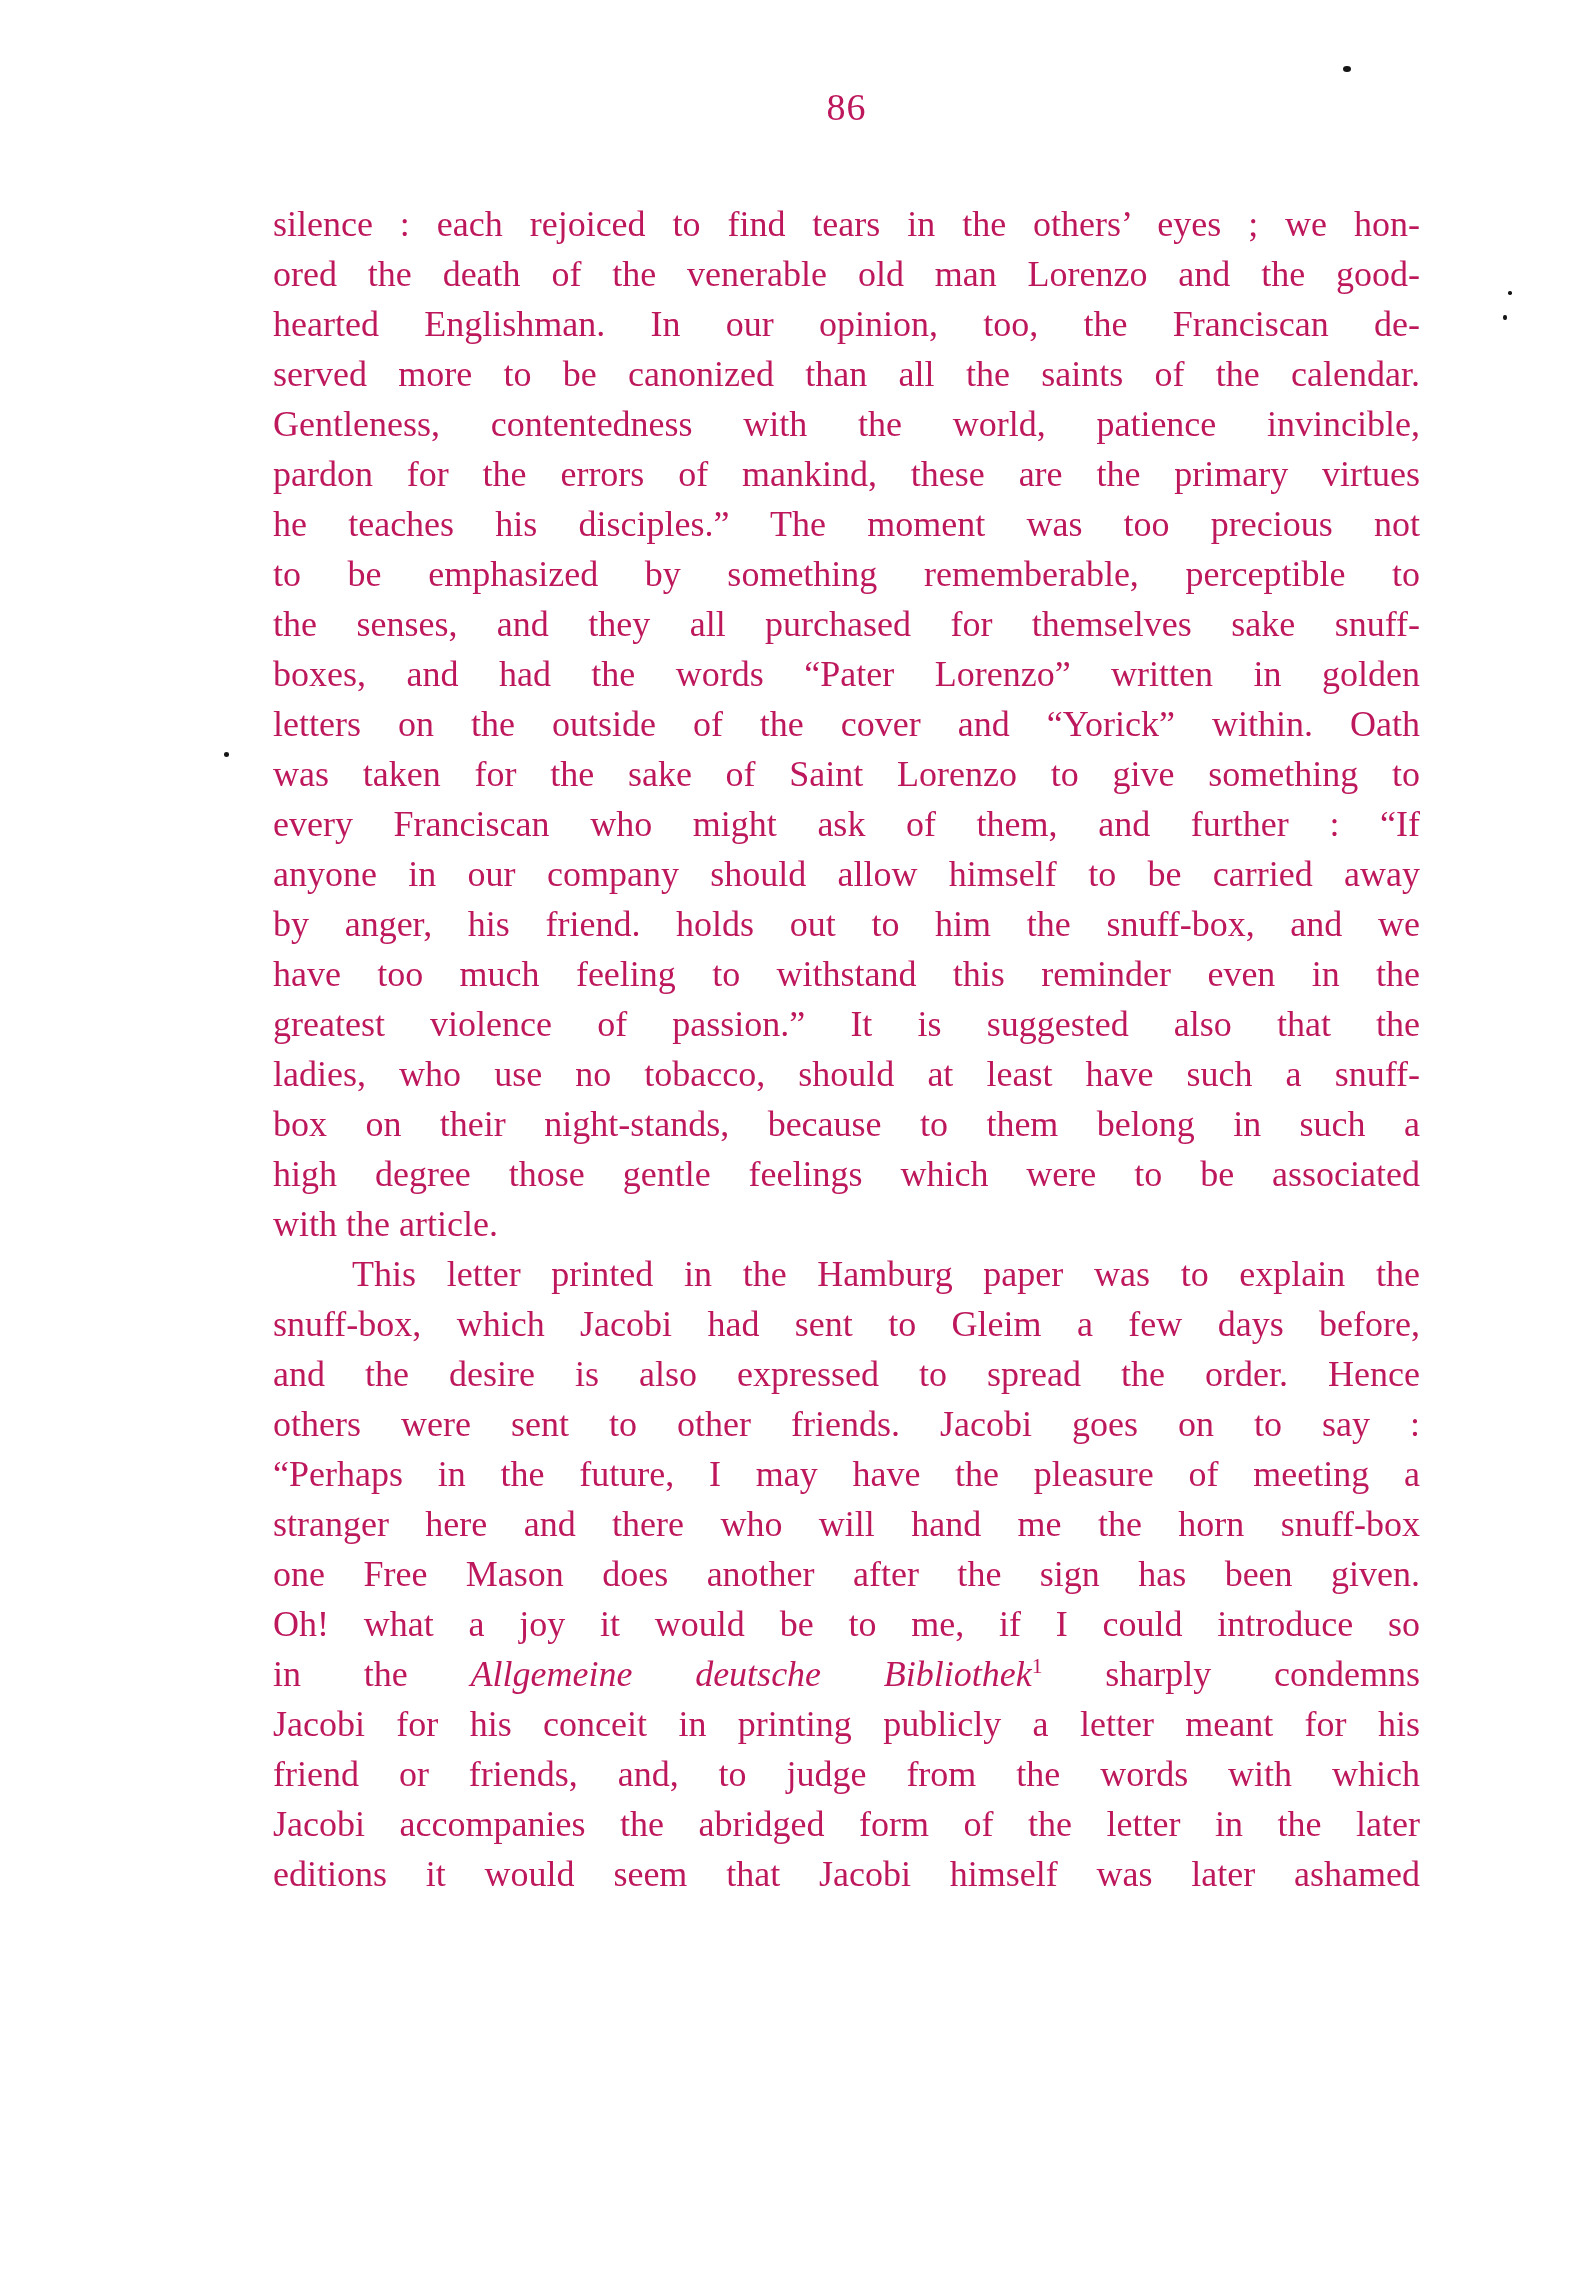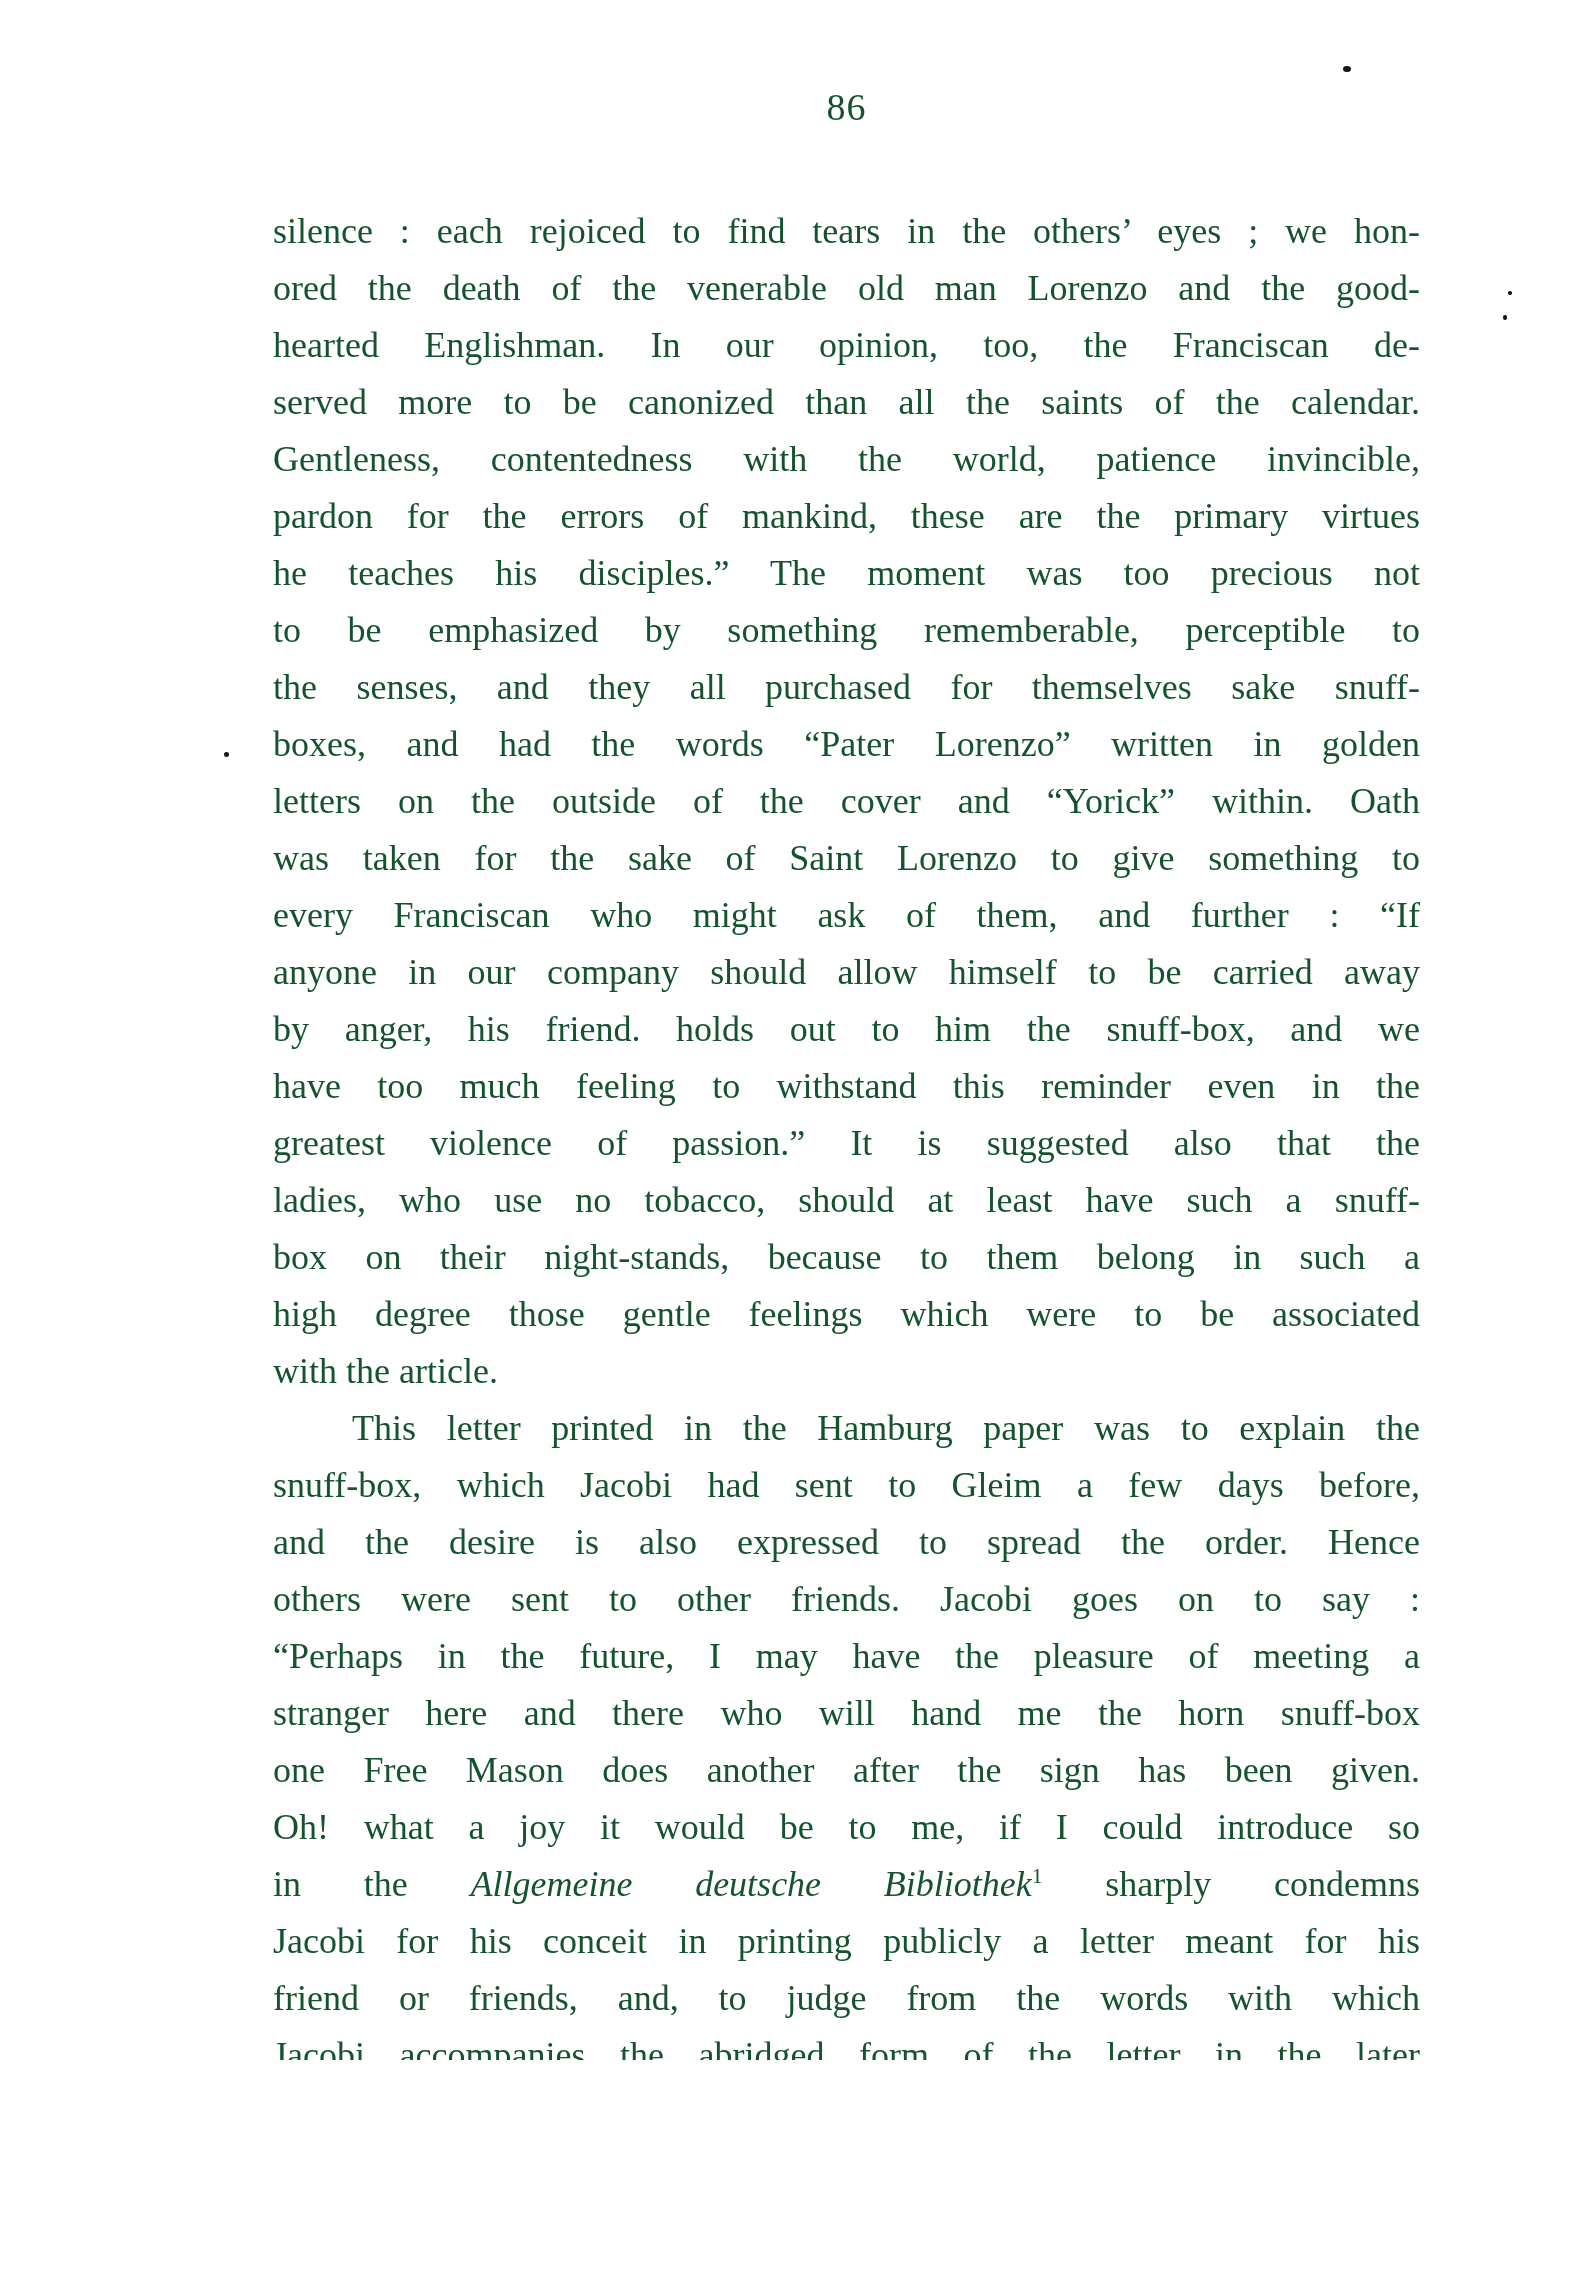--- a/index.html
+++ b/index.html
@@ -6,21 +6,21 @@
     margin: 0;
     padding: 0;
     background: #ffffff;
   }
   .page {
     position: relative;
     width: 1593px;
     height: 2060px;
     background: #ffffff;
     font-family: "Liberation Serif", "DejaVu Serif", serif;
-    color: #14532d;
+    color: #be185d;
     overflow: hidden;
   }
   .page-number {
     position: absolute;
     top: 85px;
     left: 273px;
     width: 1147px;
     text-align: center;
     font-size: 38px;
     letter-spacing: 0.9px;
@@ -32,21 +32,20 @@
     width: 1147px;
     font-size: 36px;
     line-height: 50px;
   }
   .para { margin: 0; }
   .para.indent .line:first-child { text-indent: 79px; }
   .line {
     text-align: justify;
     text-align-last: justify;
     text-justify: inter-word;
-    margin-top: 7px;
   }
   .line.no-just { text-align-last: left; }
   .italic { font-style: italic; }
   .sup {
     vertical-align: super;
     font-size: 60%;
     line-height: 0;
   }
   .footnote {
     position: absolute;

